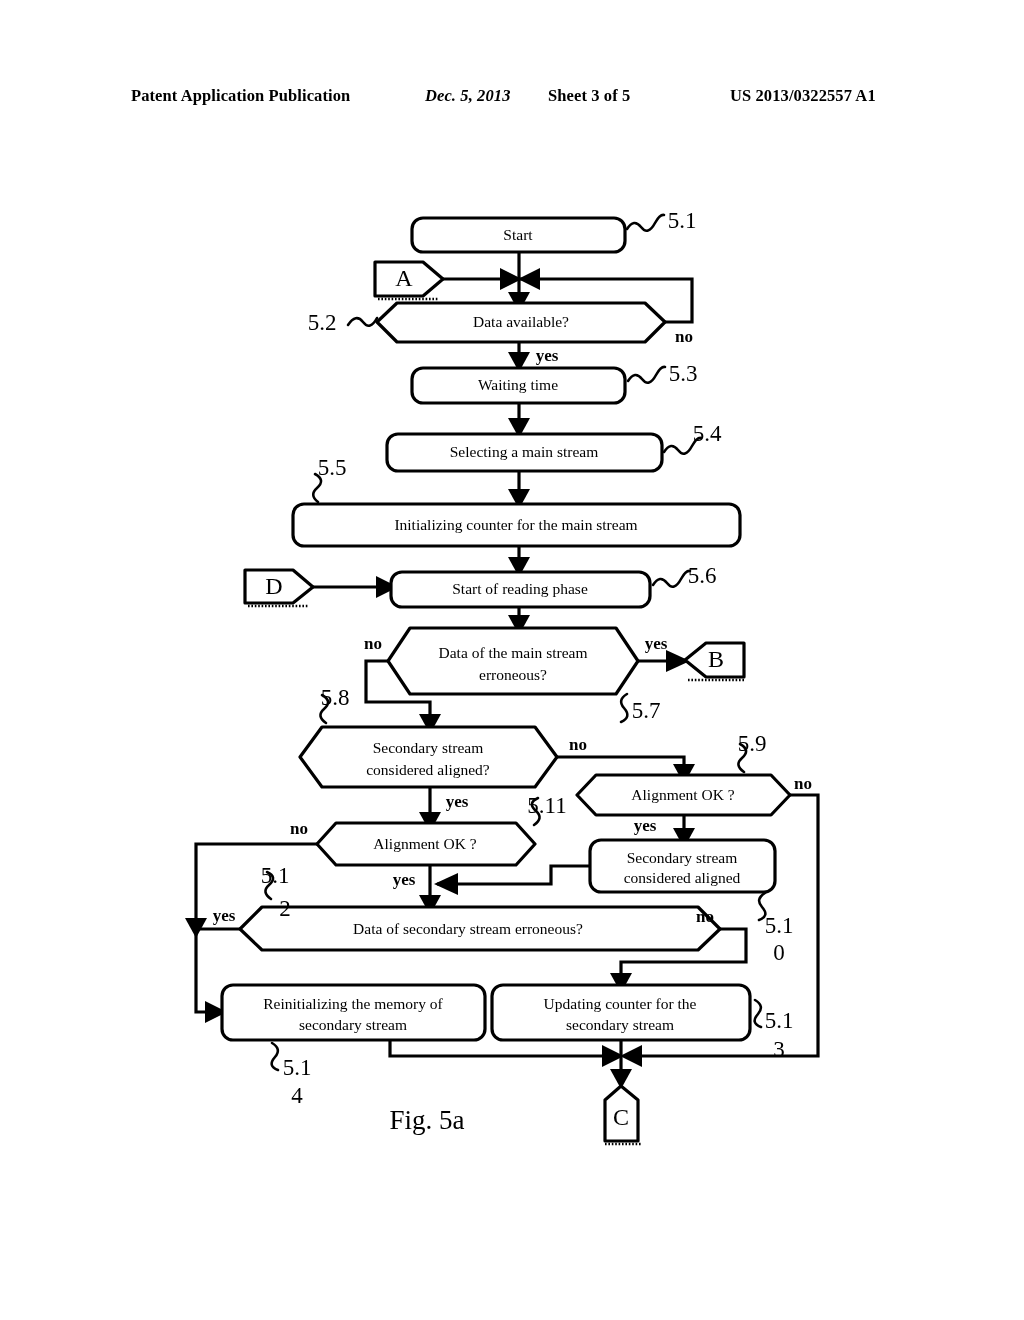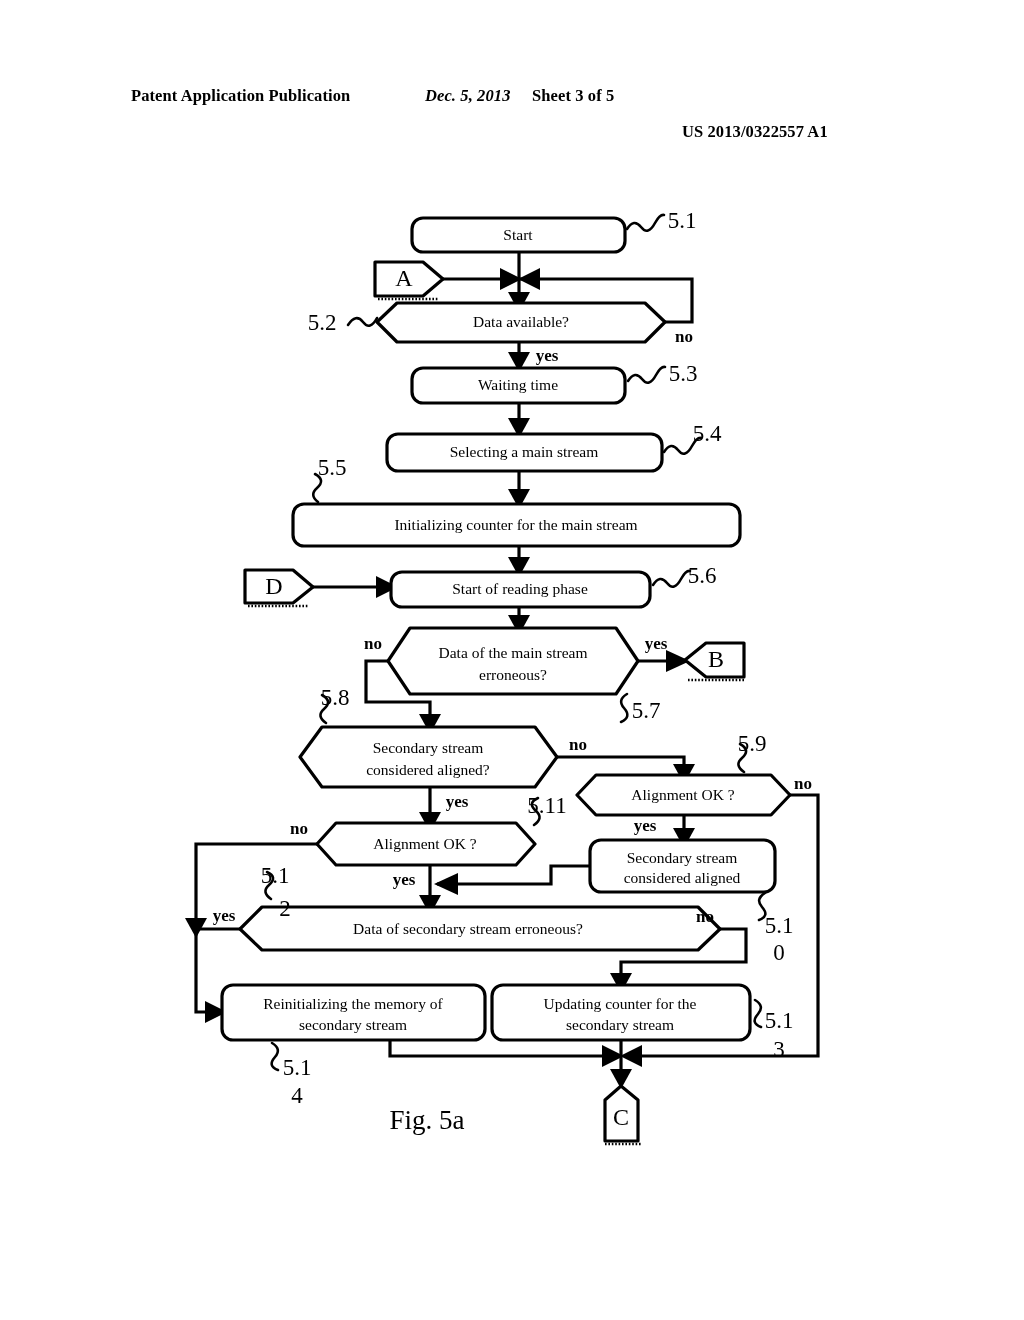--- a/index.html
+++ b/index.html
@@ -27,22 +27,22 @@
     position: absolute;
     top: 86px;
     font-family: "Liberation Serif", serif;
     font-weight: bold;
     font-size: 16.5px;
     white-space: nowrap;
     letter-spacing: 0.1px;
   }
   #hdr-pub   { left: 131px; }
   #hdr-date  { left: 425px; font-style: italic; }
-  #hdr-sheet { left: 532px; }
-  #hdr-num   { left: 682px; margin-top: 36px; }
+  #hdr-sheet { left: 548px; }
+  #hdr-num   { left: 730px; }
 
   
   #fig {
     position: absolute;
     left: 0;
     top: 0;
     width: 1024px;
     height: 1320px;
   }
   #fig text {

